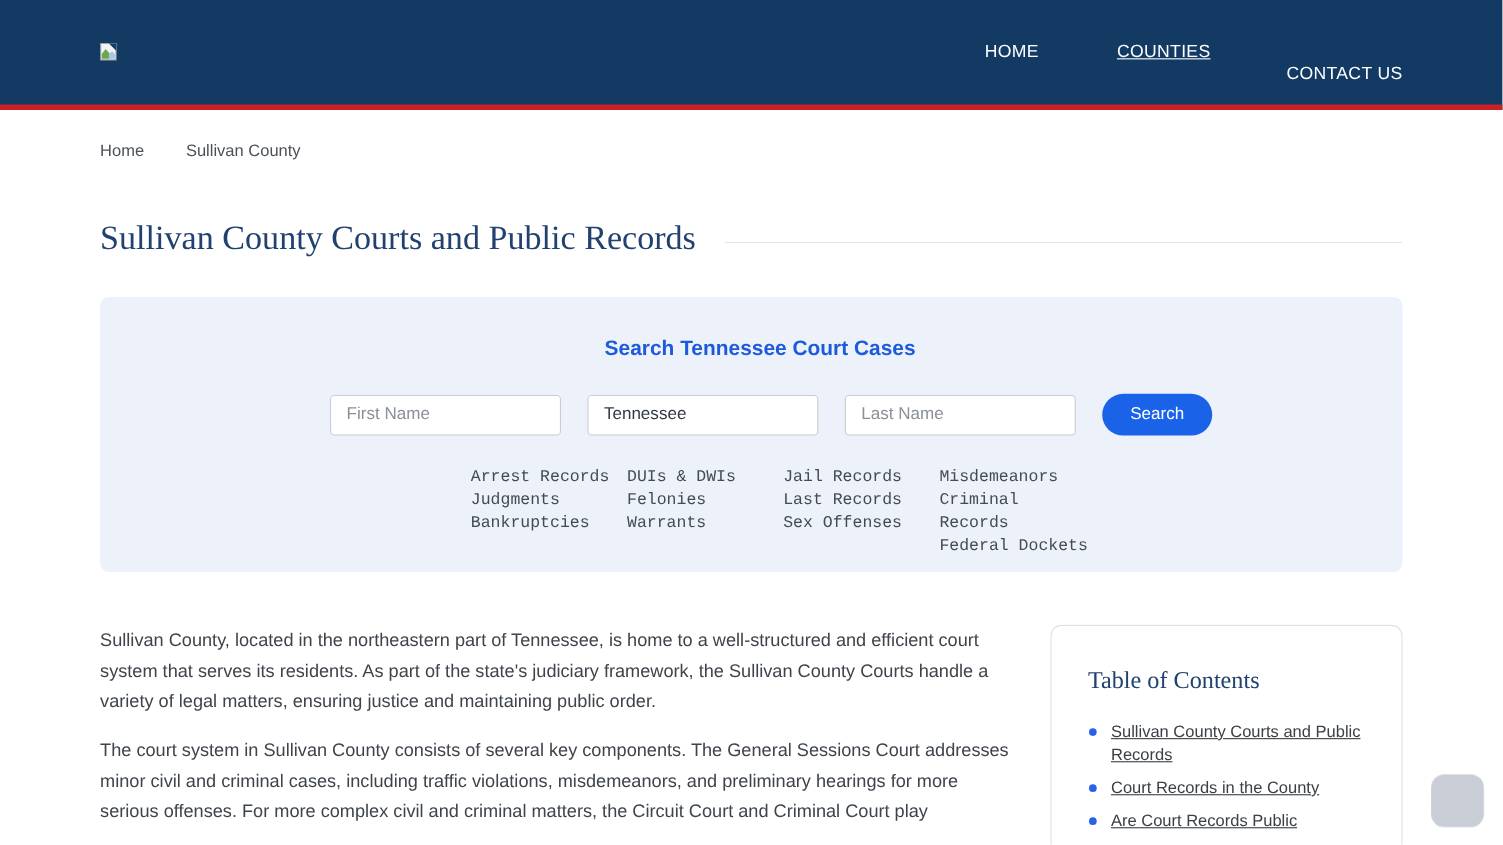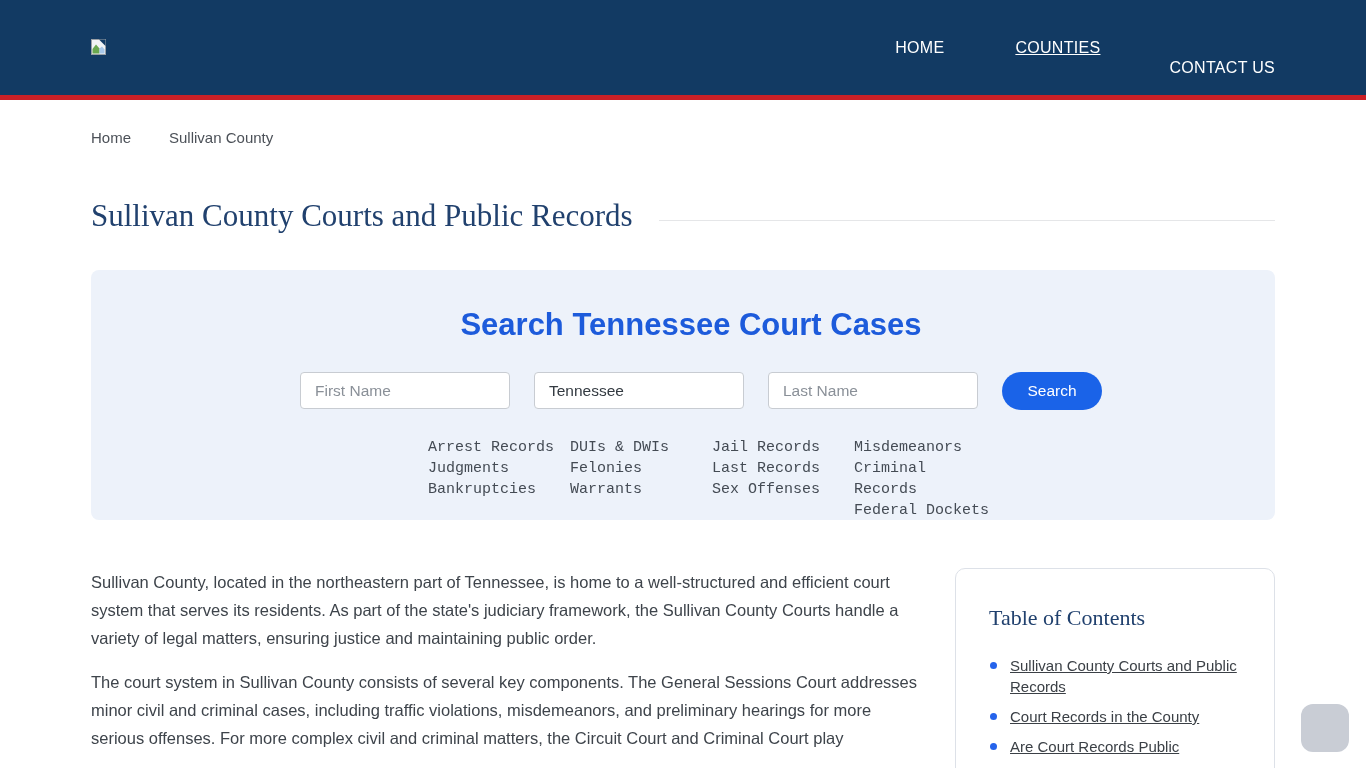--- a/index.html
+++ b/index.html
@@ -55,25 +55,25 @@
   
   .search-panel {
     margin-top: 36px;
     height: 250px;
     background: #edf2fa;
     border-radius: 8px;
     padding-top: 37px;
   }
   .search-heading {
     margin: 0; text-align: center;
-    font-size: 31px; font-weight: 700; color: #1d5bdb; padding-left: 16px;
+    font-size: 19px; font-weight: 700; color: #1d5bdb; padding-left: 16px;
   }
   .search-form {
     margin-top: 29px;
-    display: flex; justify-content: center; align-items: flex-start; gap: 24px; padding-left: 36px;
+    display: flex; justify-content: center; align-items: center; gap: 24px; padding-left: 36px;
   }
   .search-form input {
     width: 210px; height: 37px;
     border: 1px solid #c8ccd2; border-radius: 4px;
     background: #ffffff;
     font-family: "Liberation Sans", sans-serif;
     font-size: 15.5px; color: #333a41;
     padding: 0 14px; outline: none;
   }
   .search-form input::placeholder { color: #8a9098; }

